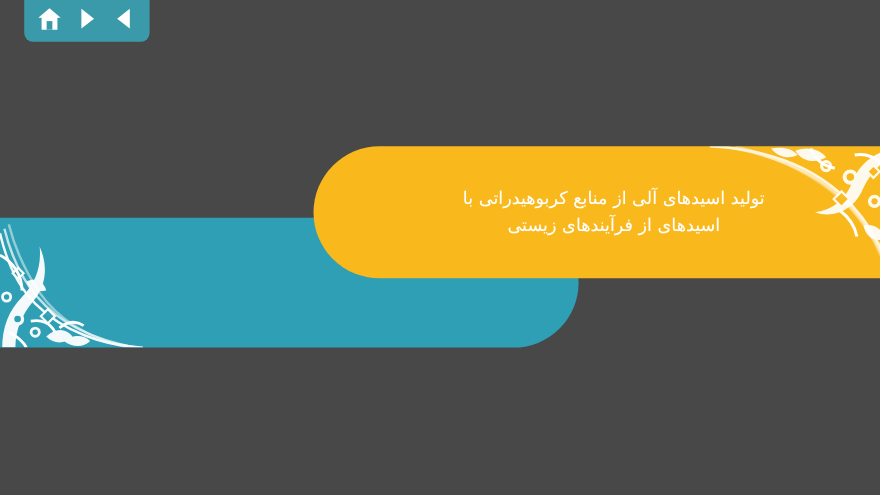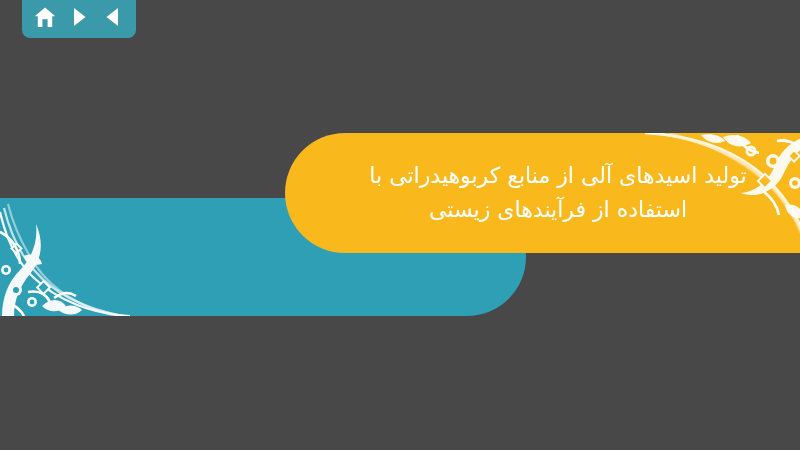--- a/index.html
+++ b/index.html
@@ -104,21 +104,21 @@
     pointer-events: none;
   }
 
   
   #slide-title {
     position: relative;
     z-index: 25;
     direction: rtl;
     text-align: center;
     color: #ffffff;
-    font-size: 22px;
+    font-size: 16px;
     line-height: 1.55;
     font-weight: normal;
     width: 430px;
     margin-right: 42px;
     letter-spacing: 0;
     text-shadow: 0 0 1px rgba(255,255,255,0.25);
   }
   #slide-title .line { display: block; white-space: nowrap; }
 </style>
 </head>
@@ -214,18 +214,18 @@
       <g fill="none" stroke="#ffffff" stroke-width="2.8">
         <path d="M92 2 C96 12 104 18 114 20"></path>
         <path d="M132 8 C142 6 152 10 158 18"></path>
         <path d="M156 60 C160 70 164 80 166 92"></path>
         <path d="M118 58 C126 64 132 72 134 82"></path>
       </g>
     </svg>
 
     <h1 id="slide-title">
       <span class="line">تولید اسیدهای آلی از منابع کربوهیدراتی با</span>
-      <span class="line">استفاده از فرآیندهای زیستی</span>
+      <span class="line">اسیدهای از فرآیندهای زیستی</span>
     </h1>
 
   </div>
 
 </div>
 
 </body></html>

